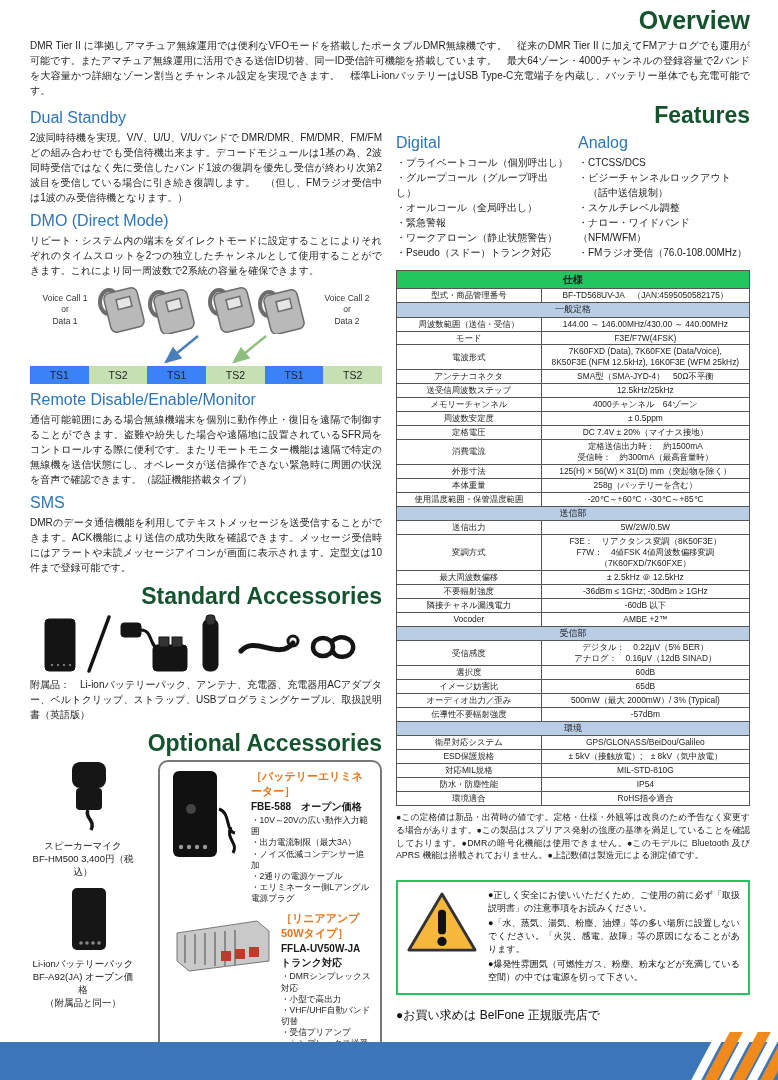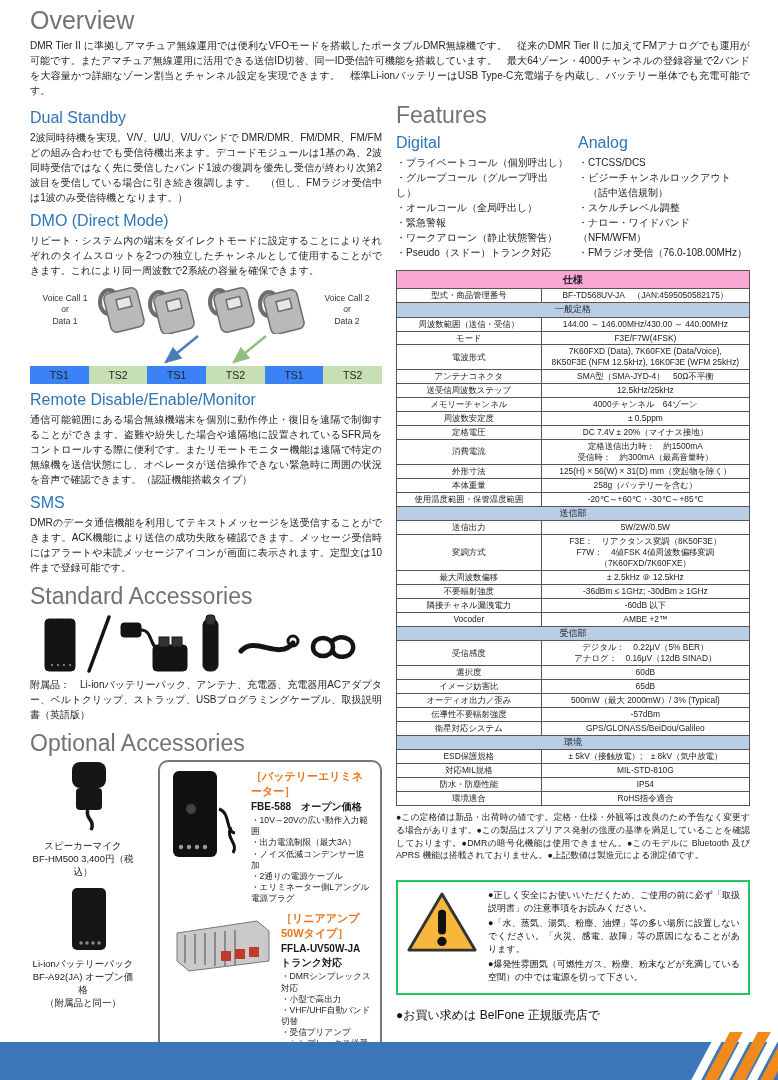--- a/index.html
+++ b/index.html
@@ -5,21 +5,21 @@
   * { box-sizing: border-box; }
   html,body { margin:0; padding:0; }
   body {
     width:778px; height:1080px; overflow:hidden; position:relative;
     background:#ffffff; color:#1a1a1a;
     font-family:"Liberation Sans","DejaVu Sans",sans-serif;
   }
   .page { padding:6px 28px 0 30px; }
 
   h1.orange, h2.orange {
-    color:#737373; font-weight:normal; margin:0 0 3px 0; letter-spacing:0;
+    color:#14532d; font-weight:bold; margin:0 0 3px 0; letter-spacing:0;text-align:right;
   }
   h1.orange { font-size:25px; }
   h2.orange { font-size:23px; margin-top:8px; }
   h3.blue { color:#2E75B6; font-weight:normal; font-size:16px; margin:7px 0 3px 0; }
 
   p.body, .body-text {
     font-size:10px; line-height:1.5; margin:0 0 4px 0; text-align:justify; color:#222;
   }
 
   .cols { display:flex; gap:14px; align-items:flex-start; }
@@ -58,21 +58,21 @@
   .feat-col { flex:1; }
   .feat-col h3 { margin-top:2px; }
   .feat-list div { font-size:10px; line-height:1.5; white-space:pre-line; color:#222; }
 
   
   table.spec { width:100%; border-collapse:collapse; margin-top:10px; }
   table.spec td {
     border:1px solid #555; font-size:8.4px; padding:1px 3px;
     text-align:center; vertical-align:middle; line-height:1.3; color:#222;
   }
-  table.spec td.title { background:#f9a8d4; font-weight:bold; font-size:10px; padding:2px; }
+  table.spec td.title { background:#22c55e; font-weight:bold; font-size:10px; padding:2px; }
   table.spec td.sec { background:#B9CDE5; font-size:9px; padding:1px; }
   table.spec td.k { width:41%; }
   table.spec td.v { white-space:pre-line; }
 
   .spec-notes { font-size:8.8px; line-height:1.45; text-align:justify; margin-top:5px; color:#222; }
 
   .warning-box {
     border:2px solid #22c55e; margin-top:18px; padding:7px 8px; display:flex; gap:10px; align-items:flex-start;
   }
   .warn-lines div { font-size:9px; line-height:1.45; text-align:justify; color:#111; margin-bottom:2px; }
@@ -420,25 +420,25 @@
             </tr>
             <tr>
               <td class="k">オーディオ出力／歪み</td>
               <td class="v">500mW（最大 2000mW）/ 3% (Typical)</td>
             </tr>
             <tr>
               <td class="k">伝導性不要輻射強度</td>
               <td class="v">-57dBm</td>
             </tr>
             <tr>
+              <td colspan="2" class="sec">環境</td>
+            </tr>
+            <tr>
               <td class="k">衛星対応システム</td>
               <td class="v">GPS/GLONASS/BeiDou/Galileo</td>
-            </tr>
-            <tr>
-              <td colspan="2" class="sec">環境</td>
             </tr>
             <tr>
               <td class="k">ESD保護規格</td>
               <td class="v">± 5kV（接触放電）;　± 8kV（気中放電）</td>
             </tr>
             <tr>
               <td class="k">対応MIL規格</td>
               <td class="v">MIL-STD-810G</td>
             </tr>
             <tr>

